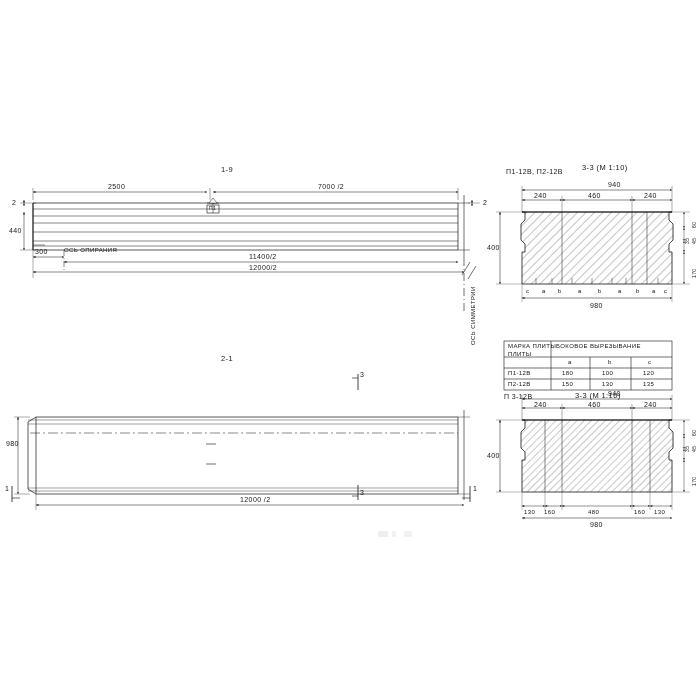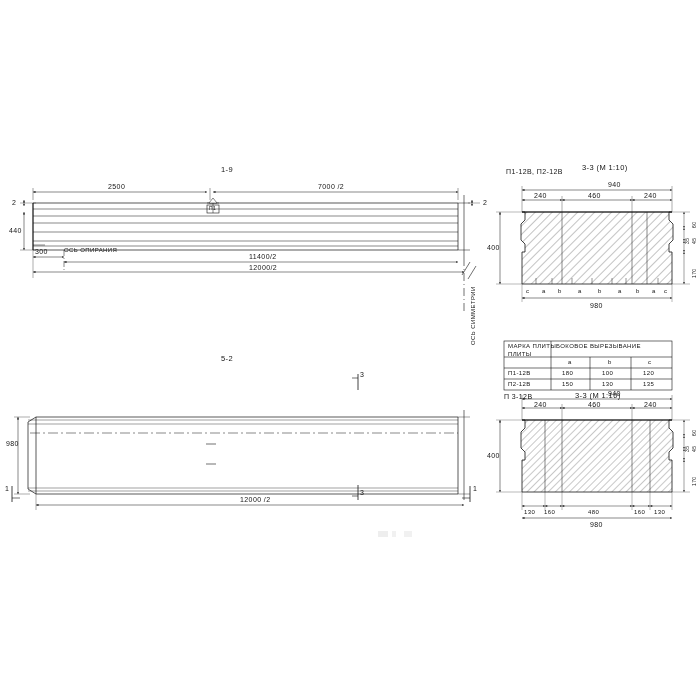--- a/index.html
+++ b/index.html
@@ -262,21 +262,21 @@
 <div class="lbl" style="left:12px; top:199px;">2</div>
 <div class="lbl" style="left:9px; top:227px;">440</div>
 <div class="lbl" style="left:483px; top:199px;">2</div>
 <div class="lbl sm" style="left:209px; top:206px; font-size:5px;">П1</div>
 <div class="lbl" style="left:35px; top:248px;">300</div>
 <div class="lbl sm" style="left:64px; top:247px;">ОСЬ ОПИРАНИЯ</div>
 <div class="lbl" style="left:249px; top:253px;">11400/2</div>
 <div class="lbl" style="left:249px; top:264px;">12000/2</div>
 <div class="lbl vert sm" style="left:470px; top:345px;">ОСЬ СИММЕТРИИ</div>
 
-<div class="lbl t" style="left:221px; top:355px;">5-2</div>
+<div class="lbl t" style="left:221px; top:355px;">2-1</div>
 <div class="lbl" style="left:6px; top:440px;">980</div>
 <div class="lbl" style="left:240px; top:496px;">12000 /2</div>
 <div class="lbl" style="left:360px; top:371px;">3</div>
 <div class="lbl" style="left:360px; top:489px;">3</div>
 <div class="lbl" style="left:5px; top:485px;">1</div>
 <div class="lbl" style="left:473px; top:485px;">1</div>
 
 <div class="lbl" style="left:506px; top:168px;">П1-12В, П2-12В</div>
 <div class="lbl t" style="left:582px; top:164px;">3-3  (М 1:10)</div>
 <div class="lbl" style="left:608px; top:181px;">940</div>

